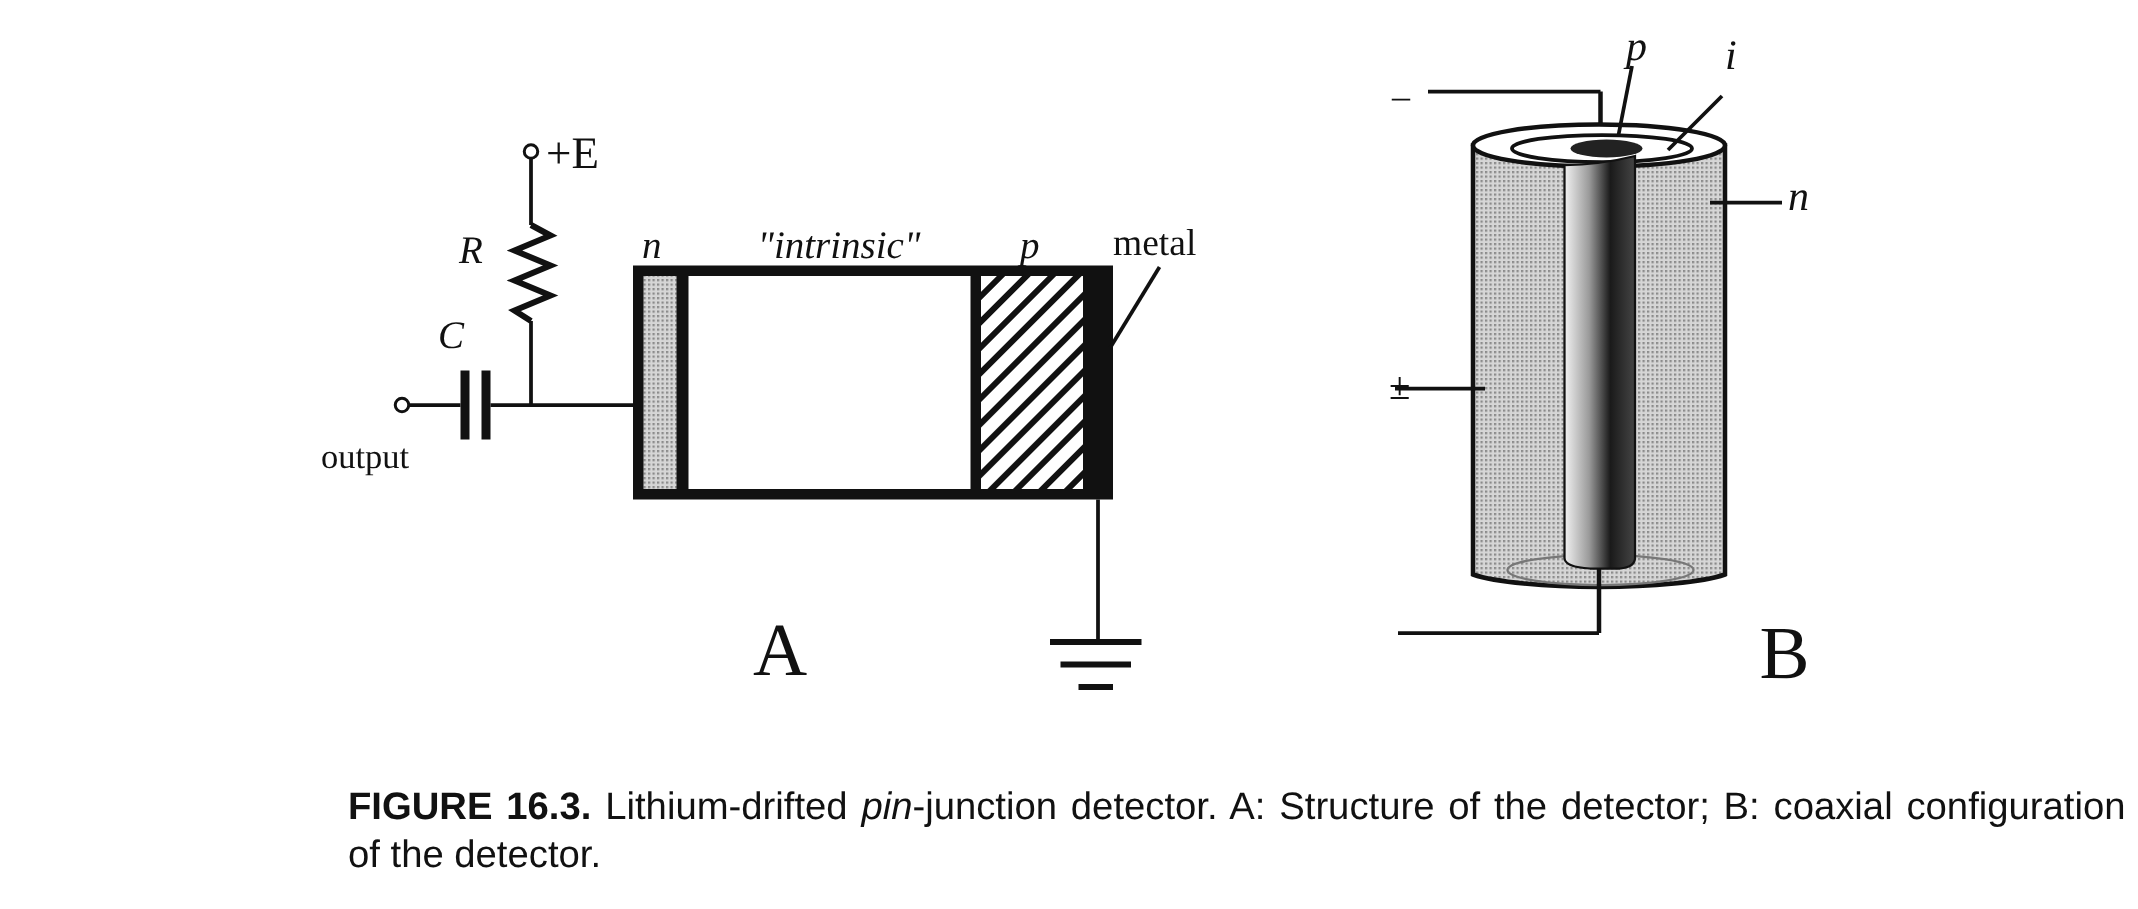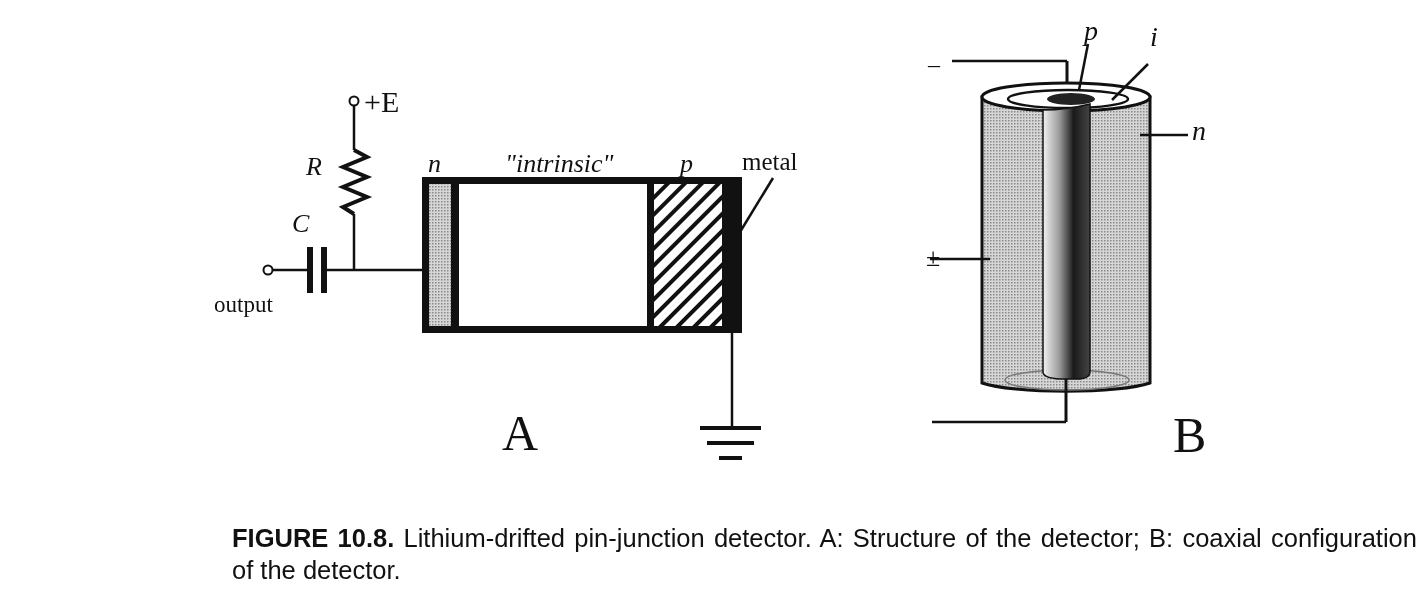--- a/index.html
+++ b/index.html
@@ -7,21 +7,21 @@
     svg.figure { position: absolute; left: 0; top: 0; }
     .lbl-serif { font-family: "Liberation Serif", "DejaVu Serif", serif; fill: #111; }
     .lbl-italic { font-family: "Liberation Serif", "DejaVu Serif", serif; font-style: italic; fill: #111; }
     .caption {
       position: absolute; left: 232px; top: 522px; width: 1185px;
       font-family: "Liberation Sans", "DejaVu Sans", sans-serif;
       font-size: 25.5px; line-height: 32px; color: #111;
       text-align: justify; text-align-last: left;
     }
     .caption .fig-num { font-weight: bold; }
-    .caption .em { }
+    .caption .em { font-style: italic; }
   </style>
 </head>
 <body>
 
 <svg class="figure" width="1425" height="606" viewBox="0 0 1425 606">
   <defs>
     <pattern id="hatch" patternUnits="userSpaceOnUse" width="12" height="12" patternTransform="rotate(45)">
       <rect width="12" height="12" fill="#fff"></rect>
       <rect x="0" y="0" width="4" height="12" fill="#111"></rect>
     </pattern>
@@ -103,13 +103,13 @@
     <line x1="1088" y1="44" x2="1079" y2="90" stroke="#111" stroke-width="2.5"></line>
     <text x="1150" y="46" class="lbl-italic" font-size="28">i</text>
     <line x1="1148" y1="64" x2="1112" y2="100" stroke="#111" stroke-width="2.5"></line>
     <text x="1192" y="140" class="lbl-italic" font-size="28">n</text>
     <line x1="1140" y1="135" x2="1188" y2="135" stroke="#111" stroke-width="2.5"></line>
 
     <text x="1173" y="452" class="lbl-serif" font-size="50">B</text>
   </g>
 </svg>
 
-<div class="caption"><span class="fig-num">FIGURE 10.8.</span><span> Lithium-drifted </span><span class="em">pin</span><span>-junction detector. A: Structure of the detector; B: coaxial configuration of the detector.</span></div>
+<div class="caption"><span class="fig-num">FIGURE 16.3.</span><span> Lithium-drifted </span><span class="em">pin</span><span>-junction detector. A: Structure of the detector; B: coaxial configuration of the detector.</span></div>
 
 </body></html>

